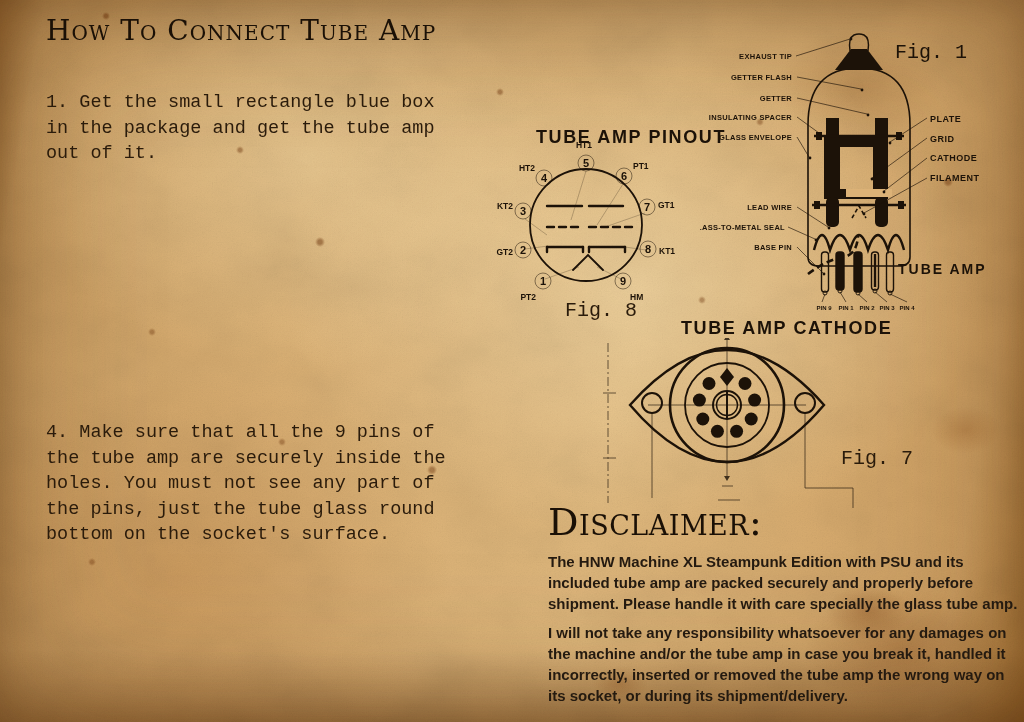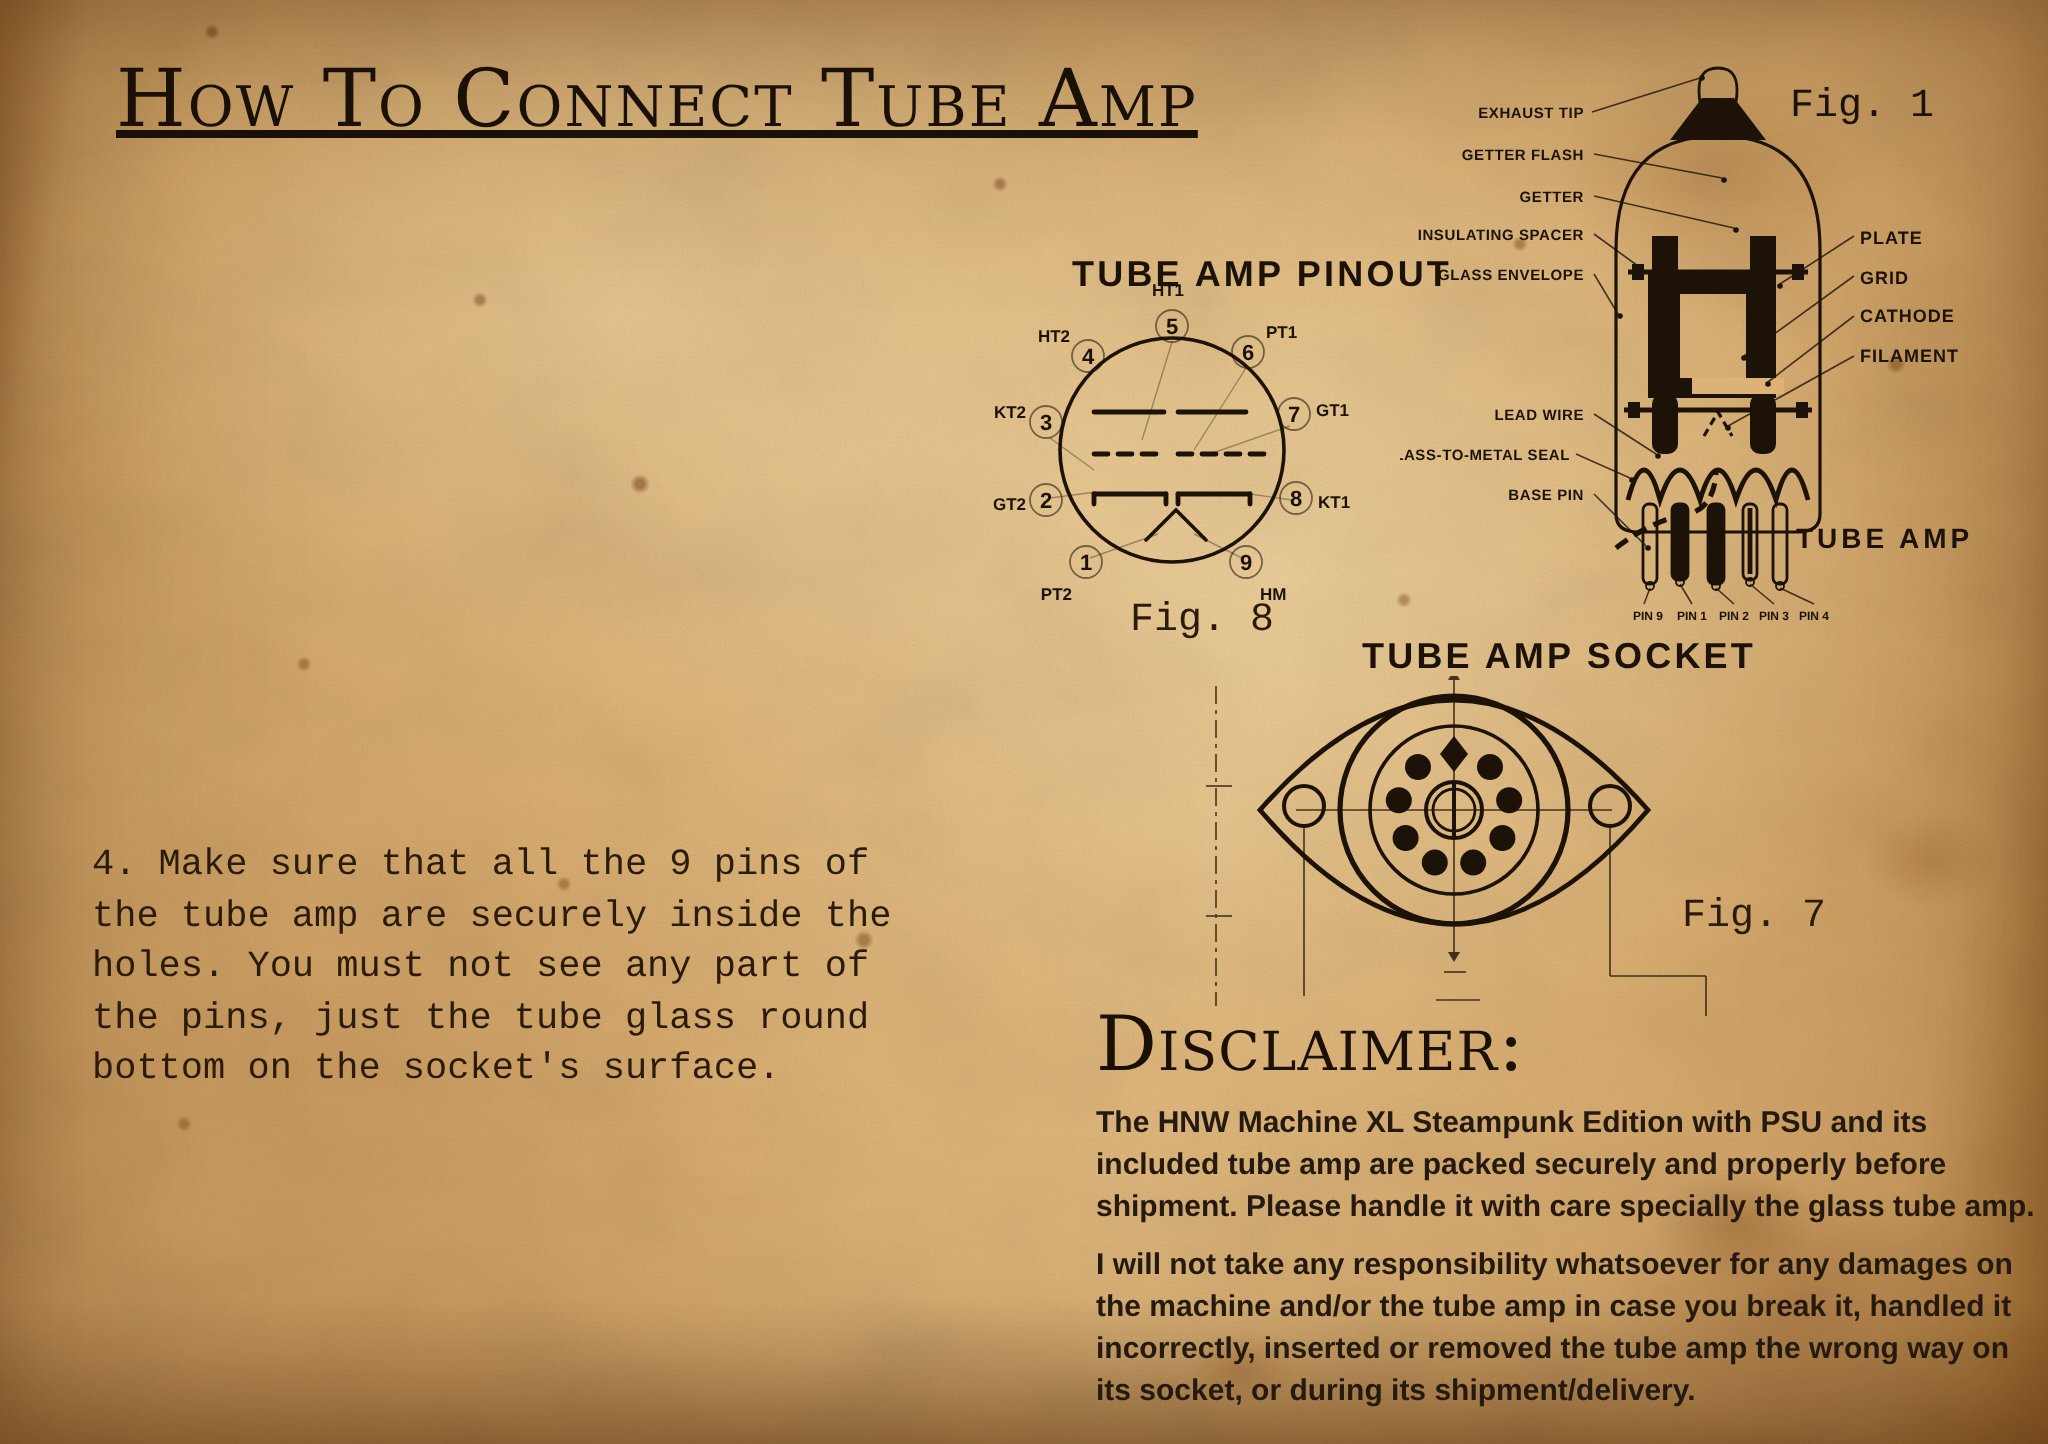--- a/index.html
+++ b/index.html
@@ -28,23 +28,23 @@
       radial-gradient(circle at 500px 92px, rgba(110,55,15,0.45) 0 1.5px, transparent 4px),
       radial-gradient(circle at 702px 300px, rgba(110,55,15,0.4) 0 1.5px, transparent 4px),
       radial-gradient(circle at 948px 182px, rgba(110,55,15,0.45) 0 2px, transparent 5px),
       radial-gradient(ellipse 60px 40px at 868px 612px, rgba(120,60,15,0.28), transparent 70%),
       radial-gradient(ellipse 40px 26px at 620px 684px, rgba(120,60,15,0.25), transparent 70%),
       radial-gradient(ellipse 50px 34px at 966px 430px, rgba(130,70,20,0.25), transparent 70%),
       radial-gradient(circle at 760px 122px, rgba(110,55,15,0.4) 0 1.5px, transparent 4px),
       radial-gradient(circle at 282px 442px, rgba(110,55,15,0.4) 0 1.5px, transparent 4px);
   }
   .title{
-    position:absolute;left:46px;top:16px;margin:12px;
+    position:absolute;left:46px;top:16px;margin:0;
     font-family:"DejaVu Serif",serif;font-variant:small-caps;font-weight:normal;
-    font-size:40px;line-height:1.1;letter-spacing:1px;color:#1a1006;text-decoration:underline;
+    font-size:28px;line-height:1.1;letter-spacing:1px;color:#1a1006;
   }
   .step{
     position:absolute;left:46px;width:460px;white-space:pre;
     font-family:"Liberation Mono",monospace;font-size:18.5px;line-height:25.5px;
     color:#2a1b0b;
   }
   .fig-heading{
     position:absolute;font-weight:bold;font-size:18px;letter-spacing:1.6px;color:#1c1208;
   }
   .fig-caption{
@@ -76,20 +76,23 @@
         <feTurbulence type="fractalNoise" baseFrequency="0.8" numOctaves="2" seed="7"></feTurbulence>
         <feColorMatrix type="saturate" values="0"></feColorMatrix>
       </filter>
     <rect width="1024" height="722" filter="url(#blotch)" opacity="0.20"></rect>
     <rect width="1024" height="722" filter="url(#grain)" opacity="0.12"></rect>
   </svg>
   <div class="stains"></div>
 
   <h1 class="title">How To Connect Tube Amp</h1>
 
+  <div class="step" style="top:90px">1. Get the small rectangle blue box
+in the package and get the tube amp
+out of it.</div>
   <div class="step" style="top:420px">4. Make sure that all the 9 pins of
 the tube amp are securely inside the
 holes. You must not see any part of
 the pins, just the tube glass round
 bottom on the socket's surface.</div>
 
   <div class="fig-heading" style="left:536px;top:127px">TUBE AMP PINOUT</div>
 
   <svg style="position:absolute;left:485px;top:135px" width="210" height="195" viewBox="0 0 210 195">
     <g stroke="#1c1208" fill="none">
@@ -266,21 +269,21 @@
       <text x="124" y="280">PIN 9</text>
       <text x="146" y="280">PIN 1</text>
       <text x="167" y="280">PIN 2</text>
       <text x="187" y="280">PIN 3</text>
       <text x="207" y="280">PIN 4</text>
     </g>
     <text x="198" y="244" class="dlabel" font-size="14" letter-spacing="2">TUBE AMP</text>
     <text x="195" y="28" font-family="Liberation Mono, monospace" font-size="20" fill="#2a1b0b">Fig. 1</text>
   </svg>
 
-  <div class="fig-heading" style="left:681px;top:318px">TUBE AMP SOCKET</div>
+  <div class="fig-heading" style="left:681px;top:318px">TUBE AMP CATHODE</div>
 
   <svg style="position:absolute;left:600px;top:338px" width="300" height="175" viewBox="0 0 300 175">
     <g stroke="#1c1208" fill="none">
 
       <g stroke-width="0.8" opacity="0.8">
         <line x1="127" y1="0" x2="127" y2="140"></line>
         <line x1="48" y1="67" x2="206" y2="67"></line>
         <path d="M124 2 L127 -3 L130 2 Z" fill="#1c1208" stroke="none"></path>
         <path d="M124 138 L127 143 L130 138 Z" fill="#1c1208" stroke="none"></path>
         <line x1="52" y1="75" x2="52" y2="160"></line>

